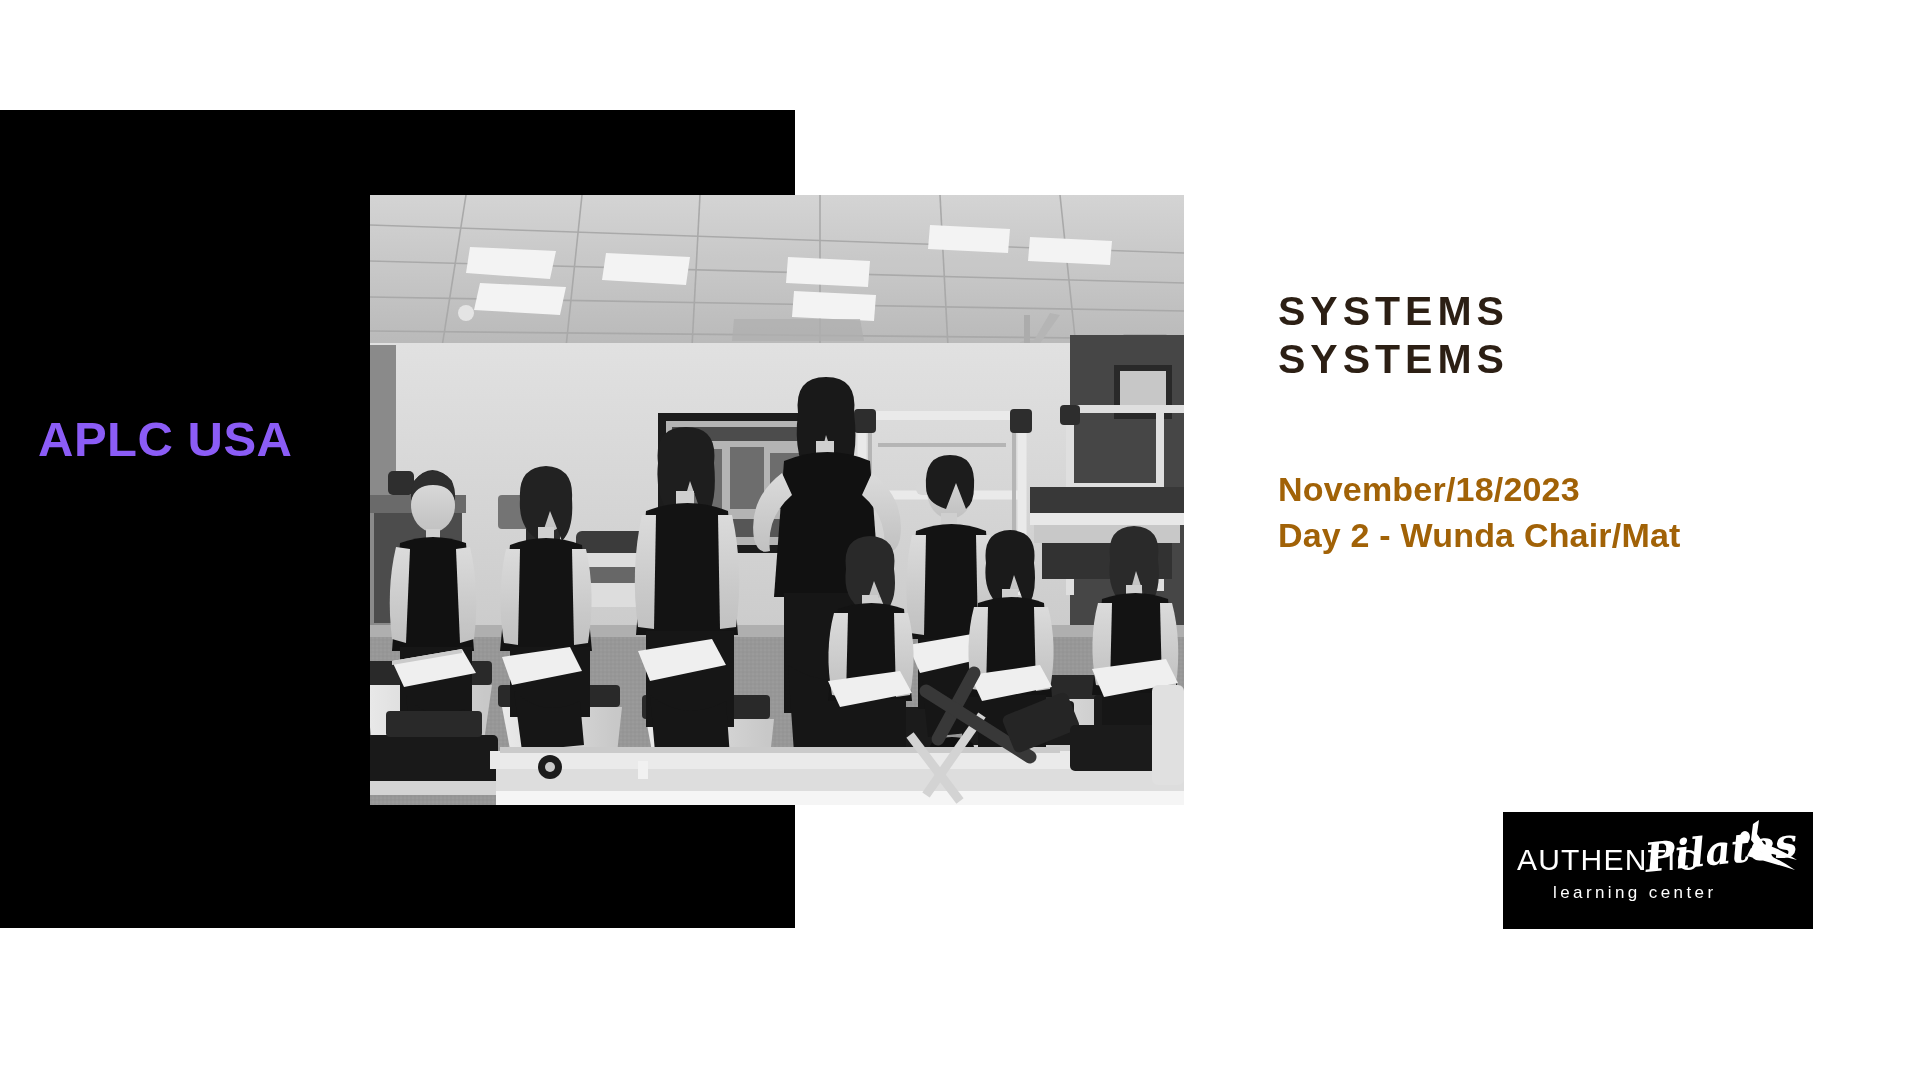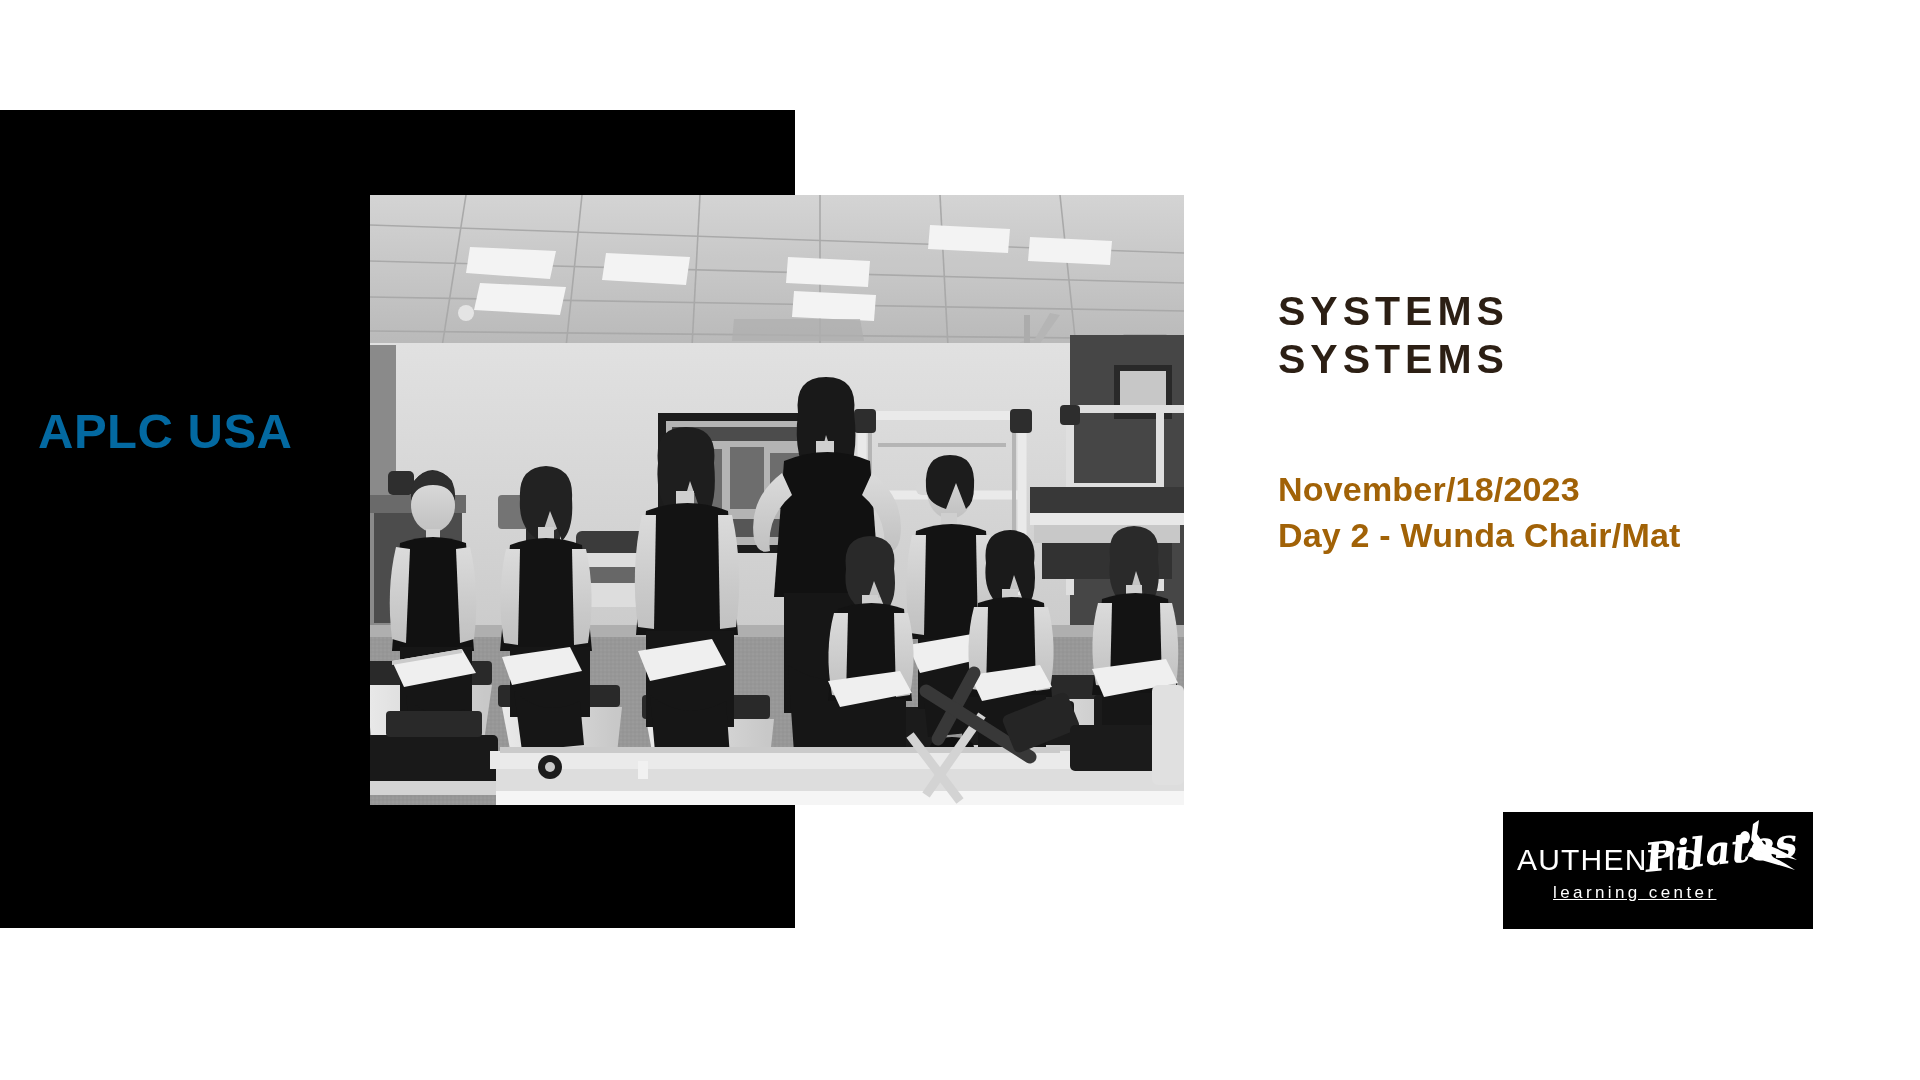--- a/index.html
+++ b/index.html
@@ -30,22 +30,22 @@
     left: 0px;
     top: 110px;
     width: 795px;
     height: 818px;
     background: #000000;
   }
 
   #brand-label {
     position: absolute;
     left: 38px;
-    top: 297px;
-    color: #0369a1;
+    top: 305px;
+    color: #8b5cf6;
     font-size: 49px;
     font-weight: 700;
     letter-spacing: 0.5px;
     line-height: 1;
     white-space: nowrap;
     font-family: "Liberation Sans", sans-serif;
   }
 
   
   #photo-frame {
@@ -141,21 +141,20 @@
     position: absolute;
     left: 50px;
     top: 72px;
     color: #ffffff;
     font-size: 17px;
     font-weight: 300;
     letter-spacing: 3.4px;
     line-height: 1;
     white-space: nowrap;
     font-family: "Liberation Sans", sans-serif;
-    text-decoration: underline;
   }
   #logo-figure {
     position: absolute;
     left: 212px;
     top: 8px;
     width: 86px;
     height: 56px;
   }
 </style>
 </head>

